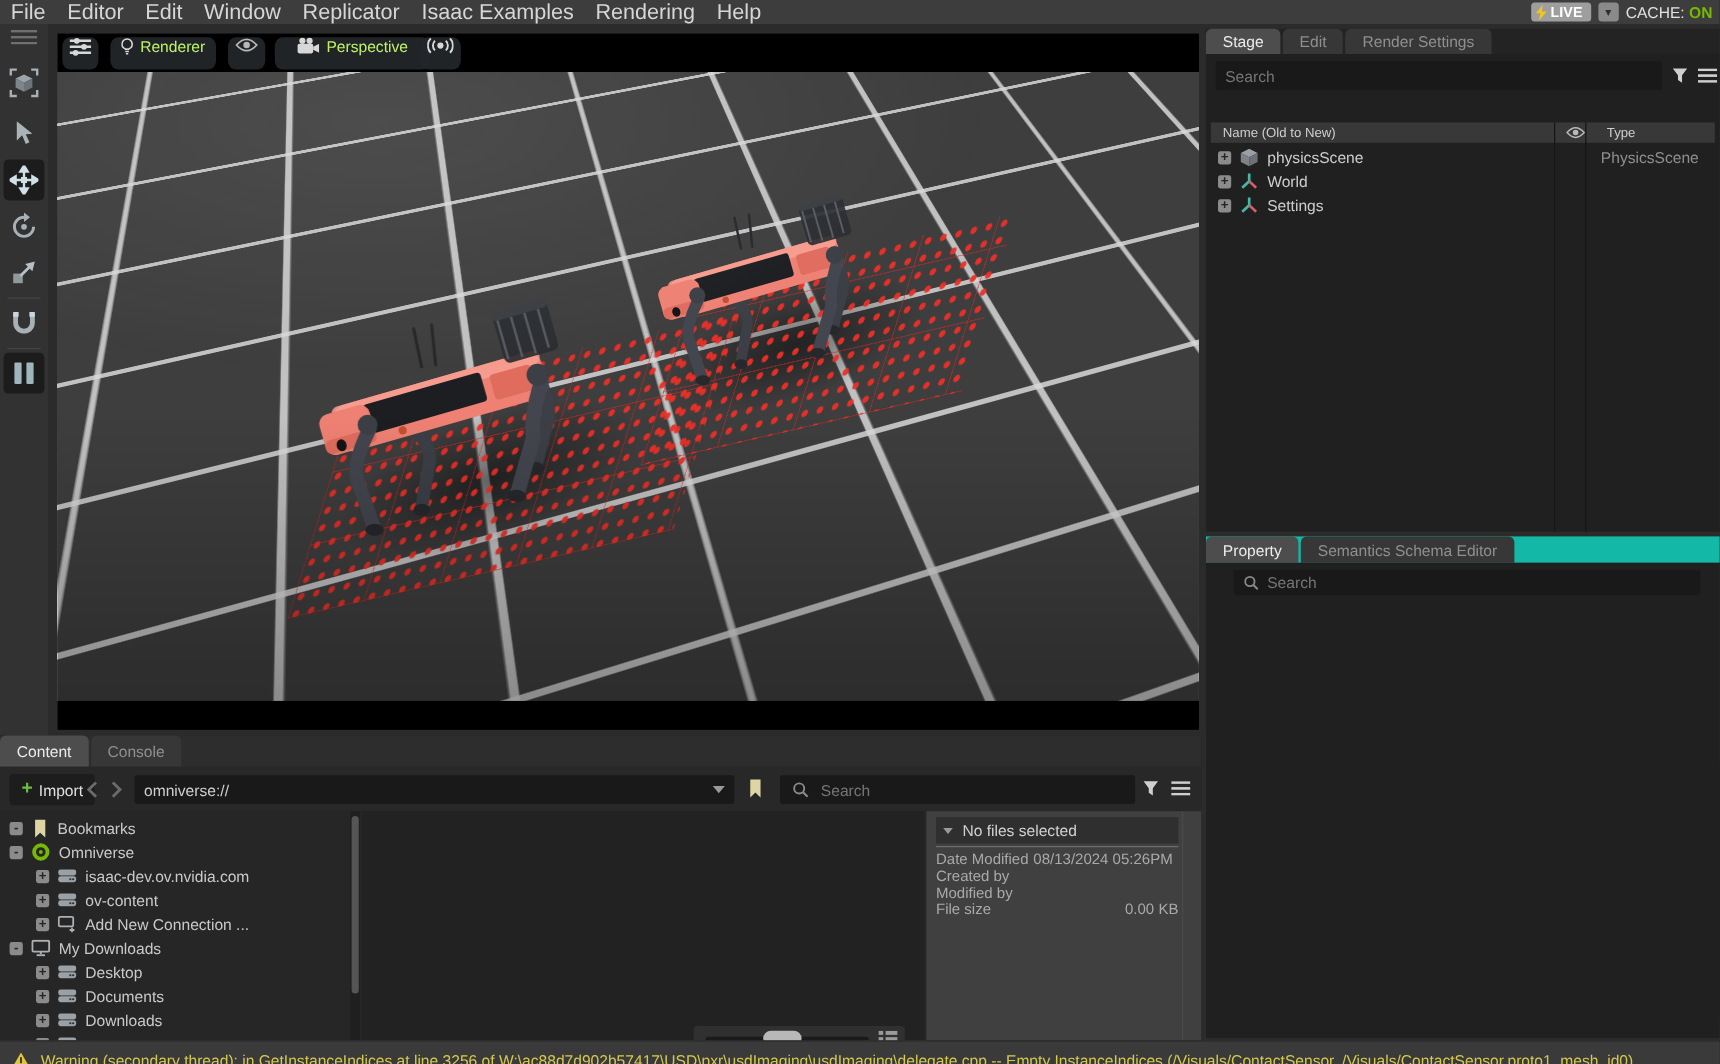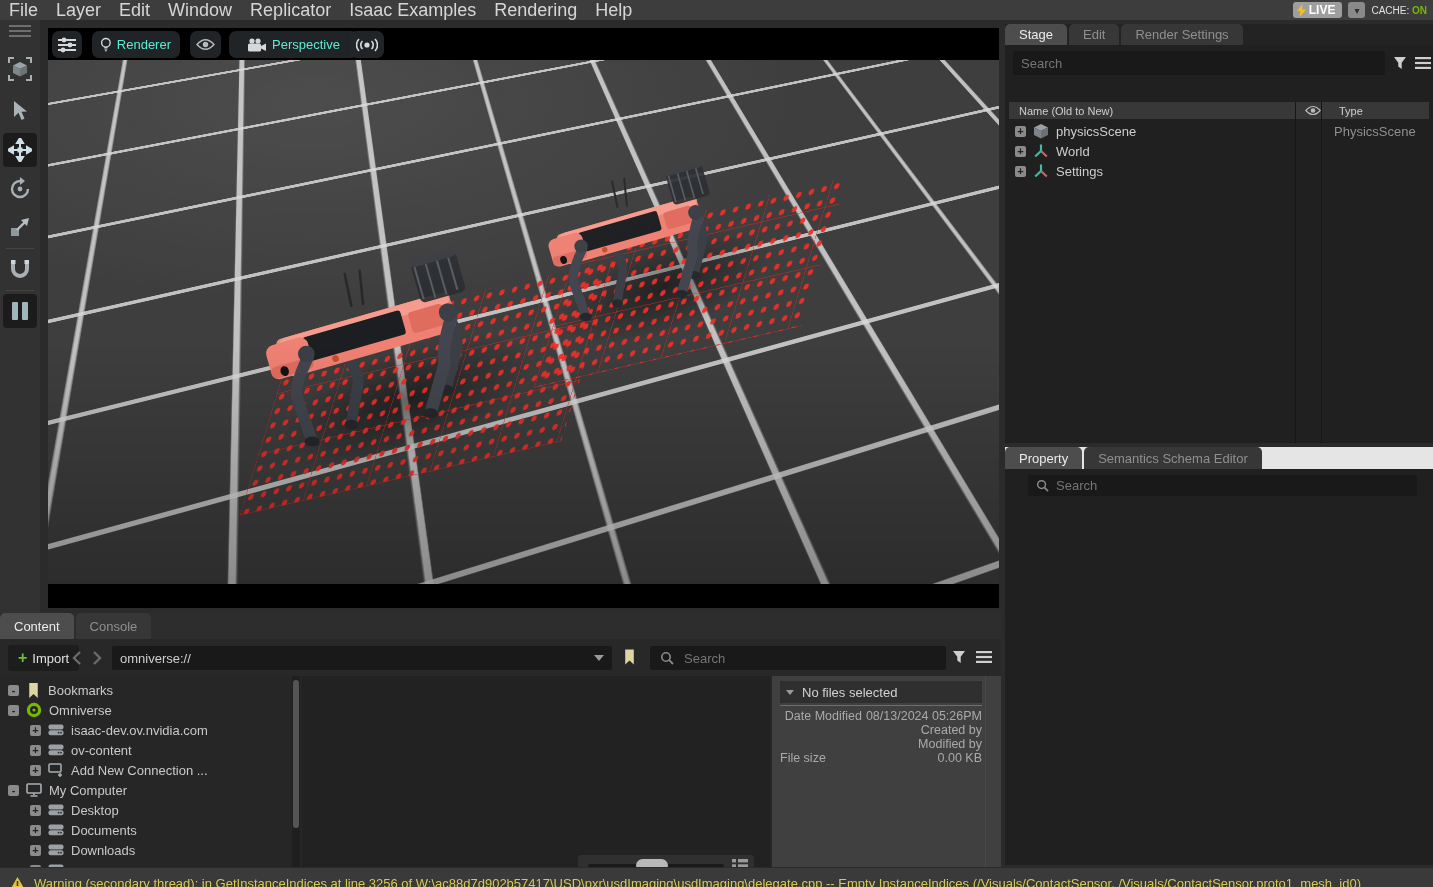--- a/index.html
+++ b/index.html
@@ -11,21 +11,21 @@
   
   #menubar { position:absolute; left:0; top:0; width:1433px; height:20px;
              background:#3d3d3d; display:flex; align-items:center; z-index:20; }
   .menu-item { color:#d6d6d6; font-size:18px; padding:0 9px; height:20px;
                display:flex; align-items:center; cursor:default; }
   #menubar-right { margin-left:auto; display:flex; align-items:center; gap:6px; padding-right:6px; }
   .live-pill { display:flex; align-items:center; gap:3px; background:#9e9e9e; border-radius:3px;
                height:16px; padding:0 7px 0 4px; color:#ffffff; font-size:12px; font-weight:bold; }
   .live-chev { width:17px; height:16px; background:#8a8a8a; border-radius:3px;
                display:flex; align-items:center; justify-content:center; color:#2e2e2e; font-size:10px; }
-  .cache { font-size:10px; color:#e2e2e2; }
+  .cache { font-size:13px; color:#e2e2e2; }
   .cache b { color:#76b900; font-weight:bold; }
 
   
   #left-toolbar { position:absolute; left:0; top:20px; width:40px; height:593px; background:#323232; }
   .tool { position:absolute; left:3px; width:34px; height:34px; border-radius:4px;
           display:flex; align-items:center; justify-content:center; }
   .tool.active { background:#1c1c1c; }
   .tool-sep { position:absolute; left:6px; width:28px; height:1px; background:#444; }
 
   
@@ -49,22 +49,22 @@
          background-size:13px 13px, auto, auto;
          transform:rotate(-13deg) skewX(-30deg); }
   .shadow { position:absolute; z-index:2; border-radius:50%;
             background:radial-gradient(ellipse at center, rgba(0,0,0,.45), rgba(0,0,0,0) 70%);
             transform:rotate(-13deg) skewX(-30deg); }
   .robot { position:absolute; z-index:4; }
   #vp-vignette { position:absolute; inset:0; z-index:4; pointer-events:none;
      background:radial-gradient(120% 90% at 28% 8%, rgba(255,255,255,.08), transparent 45%),
                 linear-gradient(to bottom, rgba(0,0,0,0) 55%, rgba(0,0,0,.28)); }
   .vp-btn { position:absolute; top:3px; height:27px; background:rgba(35,38,41,.95); border-radius:7px;
-            display:flex; align-items:center; justify-content:center; gap:6px; z-index:6;
-            color:#5eead4; font-size:13px; padding:0 9px; }
+            display:flex; align-items:flex-start; justify-content:center; gap:6px; z-index:6;
+            color:#bef264; font-size:13px; padding:0 9px; }
 
   
   .tabrow { position:absolute; display:flex; align-items:flex-end; }
   .tab { display:flex; align-items:center; height:100%; padding:0 14px; margin-right:2px;
          border-radius:5px 5px 0 0; background:#373737; color:#8f8f8f; font-size:13px; white-space:nowrap; }
   .tab.active { background:#4d4d4d; color:#ebebeb; }
   #stage-panel { position:absolute; left:1005px; top:24px; width:428px; height:419px; }
   #stage-tabs { left:0; top:0; width:428px; height:21px; }
   #stage-body { position:absolute; left:0; top:21px; width:428px; height:398px; background:#202020; }
   .search-box { background:#191919; border:none; outline:none; color:#cfcfcf; font-size:13px;
@@ -99,21 +99,21 @@
           color:#c9c9c9; font-size:13px; }
   .d0 { left:8px; } .d1 { left:30px; }
   #ctree-scroll { position:absolute; left:292px; top:0; width:8px; height:191px; background:#1f1f1f; }
   #ctree-thumb { position:absolute; left:1px; top:4px; width:6px; height:148px; background:#555; border-radius:3px; }
   #cfiles { position:absolute; left:302px; top:0; width:468px; height:191px; background:#222222; }
   #cdetails { position:absolute; left:772px; top:0; width:229px; height:191px; background:#404040; }
   #cdet-block { position:absolute; left:8px; top:5px; width:202px; }
   #cdet-head { height:22px; background:#2f2f2f; display:flex; align-items:center; gap:8px;
                color:#d2d2d2; font-size:13px; padding:0 6px; }
   #cdet-sep { height:1px; background:#6e6e6e; margin:2px 0 3px 0; }
-  .det-row { display:flex; font-size:12.5px; color:#a9a9a9; height:14px; align-items:center;justify-content:flex-end; }
+  .det-row { display:flex; font-size:12.5px; color:#a9a9a9; height:14px; align-items:center; }
   #cdet-vline { position:absolute; left:213px; top:0; width:1px; height:191px; background:#4a4a4a; }
   #zoom-slider { position:absolute; left:578px; top:179px; width:176px; height:22px; background:#303030;
                  border-radius:3px; display:flex; align-items:center; }
   #zoom-track { position:absolute; left:10px; top:9px; width:136px; height:4px; background:#1a1a1a; border-radius:2px; }
   #zoom-handle { position:absolute; left:58px; top:4px; width:32px; height:13px; background:#b8b8b8; border-radius:7px; }
 
   
   #statusbar { position:absolute; left:0; top:867px; width:1433px; height:20px; background:#3a3a3a;
                overflow:hidden; border-top:1px solid #2a2a2a; }
   #status-text { position:absolute; left:34px; top:8px; color:#d6c94f; font-size:13px; white-space:nowrap; }
@@ -205,21 +205,21 @@
     </symbol>
     <symbol id="i-omni" viewBox="0 0 16 16">
       <circle cx="8" cy="8" r="5.6" fill="none" stroke="#76b900" stroke-width="3.2"></circle>
       <circle cx="8" cy="8" r="1.6" fill="#76b900"></circle>
     </symbol>
   </defs>
 </svg>
 
 <div id="menubar">
   <div class="menu-item">File</div>
-  <div class="menu-item">Layer</div>
+  <div class="menu-item">Editor</div>
   <div class="menu-item">Edit</div>
   <div class="menu-item">Window</div>
   <div class="menu-item">Replicator</div>
   <div class="menu-item">Isaac Examples</div>
   <div class="menu-item">Rendering</div>
   <div class="menu-item">Help</div>
   <div id="menubar-right">
     <div class="live-pill">
       <svg width="9" height="13" viewBox="0 0 9 13">
         <polygon points="5.5,0 0,7 3.5,7 2.5,13 9,5.5 5,5.5" fill="#f2c41d"></polygon>
@@ -405,21 +405,21 @@
       <svg style="margin-left:7px" width="16" height="16" viewBox="0 0 16 16">
           <use href="#i-axis"></use>
         </svg>
       <span style="margin-left:7px">Settings</span>
       <span class="type-cell"></span>
     </div>
   </div>
 </div>
 
 <div id="prop-panel">
-  <div class="tabrow" id="prop-tabs" style="background:#e5e5e5">
+  <div class="tabrow" id="prop-tabs" style="background:#14b8a6">
     <div class="tab active">Property</div>
     <div class="tab">Semantics Schema Editor</div>
   </div>
   <div id="prop-body">
     <div class="abs" style="left:23px;top:6px;width:389px;height:21px;background:#191919;border-radius:2px;display:flex;align-items:center;gap:7px;padding:0 8px">
       <svg width="13" height="13" viewBox="0 0 14 14">
           <use href="#i-mag"></use>
         </svg>
       <input class="search-box" style="background: transparent; flex: 1 1 0%; padding: 0px;" placeholder="Search">
     </div>
@@ -499,21 +499,21 @@
           <rect x="1" y="1" width="12" height="8" rx="1" fill="none" stroke="#aab0b4" stroke-width="1.5"></rect>
           <path d="M12,10 V14 M10,12 H14" stroke="#aab0b4" stroke-width="1.5"></path>
         </svg>
         <span>Add New Connection ...</span>
       </div>
       <div class="crow d0" style="top:104px">
         <span class="plusbox">-</span>
         <svg width="16" height="14" viewBox="0 0 16 14">
             <use href="#i-monitor"></use>
           </svg>
-        <span>My Computer</span>
+        <span>My Downloads</span>
       </div>
       <div class="crow d1" style="top:124px">
         <span class="plusbox">+</span>
         <svg width="16" height="12" viewBox="0 0 16 12">
             <use href="#i-server"></use>
           </svg>
         <span>Desktop</span>
       </div>
       <div class="crow d1" style="top:144px">
         <span class="plusbox">+</span>

